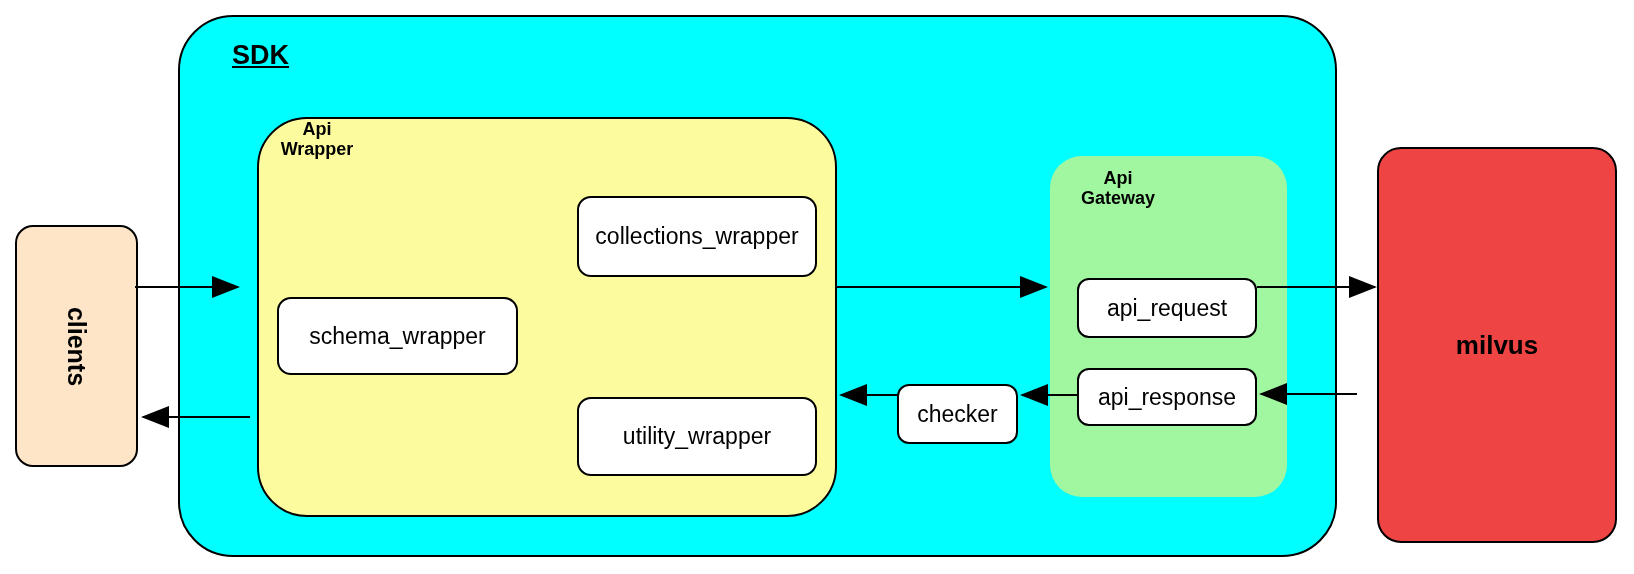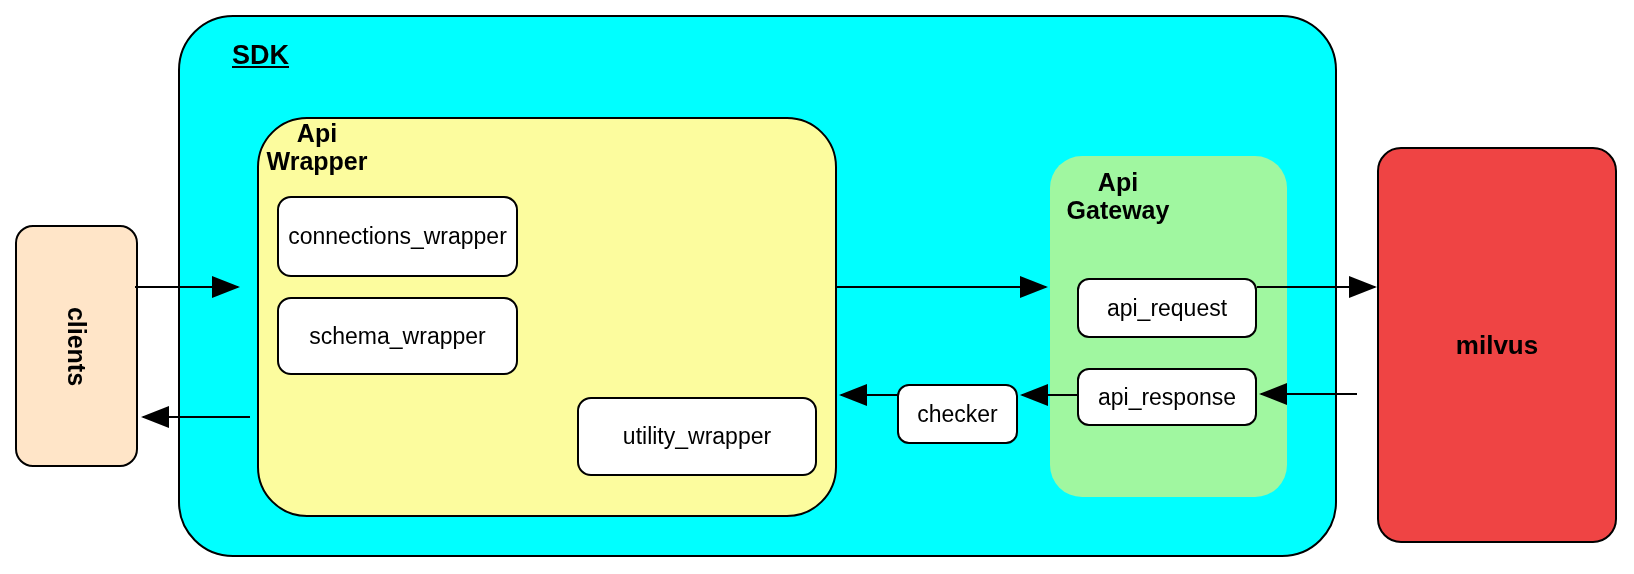--- a/index.html
+++ b/index.html
@@ -66,21 +66,21 @@
     background: #ffffff;
     border: 2px solid #000;
     border-radius: 12px;
     font-size: 23px;
     white-space: nowrap;
   }
   
   .corner-label {
     position: absolute;
     font-weight: bold;
-    font-size: 25px;
+    font-size: 18px;
     line-height: 1.12;
     text-align: center;
     color: #000;
     white-space: pre-line;
   }
   .sdk-label {
     position: absolute;
     left: 50px; top: 24px;
     font-weight: bold;
     font-size: 27px;
@@ -113,21 +113,21 @@
     <span class="vertical-label">clients</span>
   </div>
 
   <div class="node sdk-box"></div>
   <span class="sdk-label" style="left:232px; top:40px;text-decoration:underline;">SDK</span>
 
   <div class="node wrapper-box"></div>
   <span class="corner-label" style="left:258px; top:119px; width:118px;">Api
 Wrapper</span>
 
-  <div class="node module" style="left:277px; top:196px; width:241px; height:81px;">connections_wrapper</div>
+  <div class="node module" style="left:577px; top:196px; width:240px; height:81px;">collections_wrapper</div>
   <div class="node module" style="left:277px; top:297px; width:241px; height:78px;">schema_wrapper</div>
   <div class="node module" style="left:577px; top:397px; width:240px; height:79px;">utility_wrapper</div>
 
   <div class="node small-node" style="left:897px; top:365px; width:121px; height:60px;margin-top:19px;">checker</div>
 
   <div class="node gateway-box"></div>
   <span class="corner-label" style="left:1058px; top:168px; width:120px;">Api
 Gateway</span>
 
   <div class="node small-node" style="left:1077px; top:257px; width:180px; height:60px;margin-top:21px;">api_request</div>

